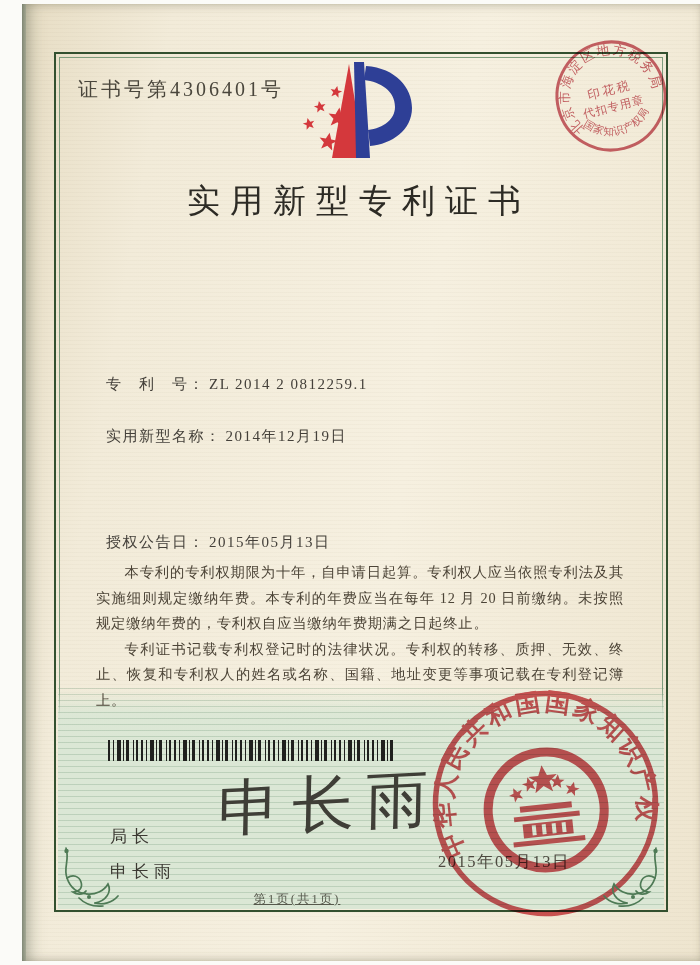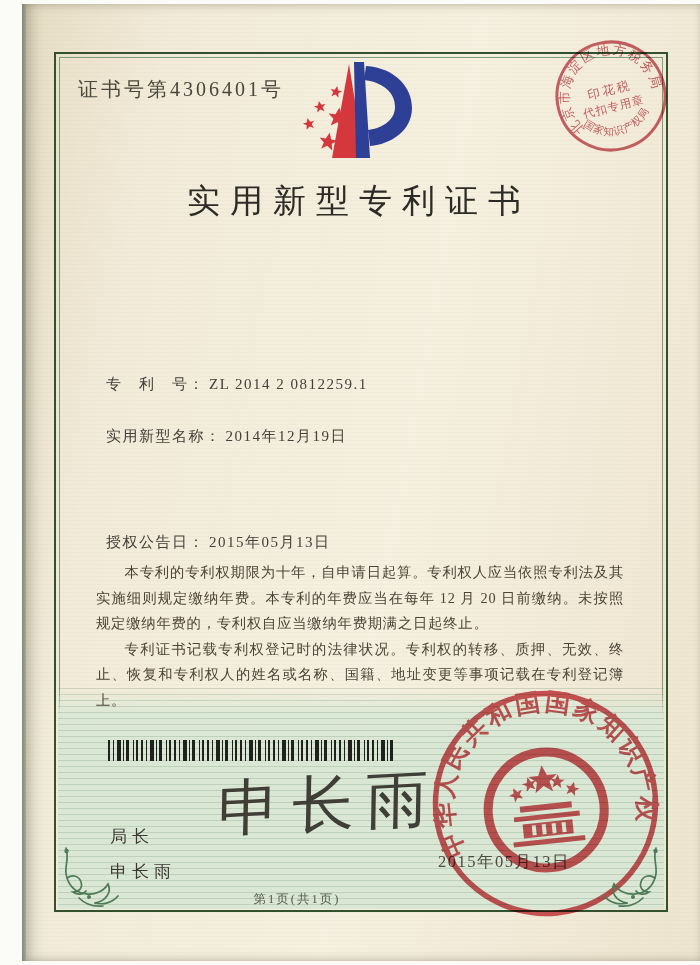--- a/index.html
+++ b/index.html
@@ -68,21 +68,21 @@
 
   .seal-date { position:absolute; left:438px; top:851px; font-size:16.5px; color:#4d4a40;
     letter-spacing:1.5px; z-index:0; }
 
   .tax-stamp { position:absolute; left:551px; top:36px; width:120px; height:120px;
     mix-blend-mode:multiply; opacity:.88; transform:rotate(-14deg); }
 
   .logo { position:absolute; left:272px; top:56px; width:160px; height:118px; }
 
   .page-footer { position:absolute; left:54px; top:891px; width:486px; text-align:center;
-    font-size:12.5px; letter-spacing:2px; color:#56594c; z-index:2; }
+    font-size:12.5px; letter-spacing:2px; color:#56594c; z-index:2;text-decoration:underline; }
 
   .ornament { position:absolute; width:62px; height:62px; z-index:1; }
   .ornament.left  { left:59px;  top:846px; }
   .ornament.right { left:601px; top:846px; transform:scaleX(-1); }
 </style>
 </head>
 <body>
 
 <div class="page">
   <div class="paper"></div>

